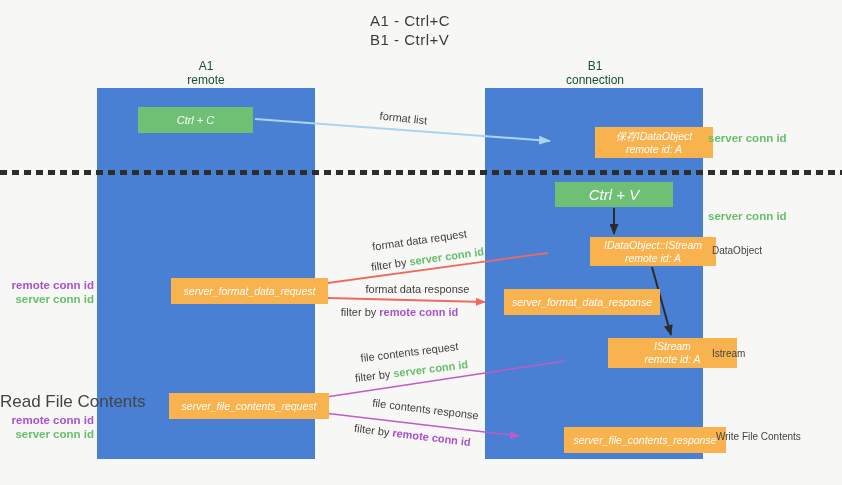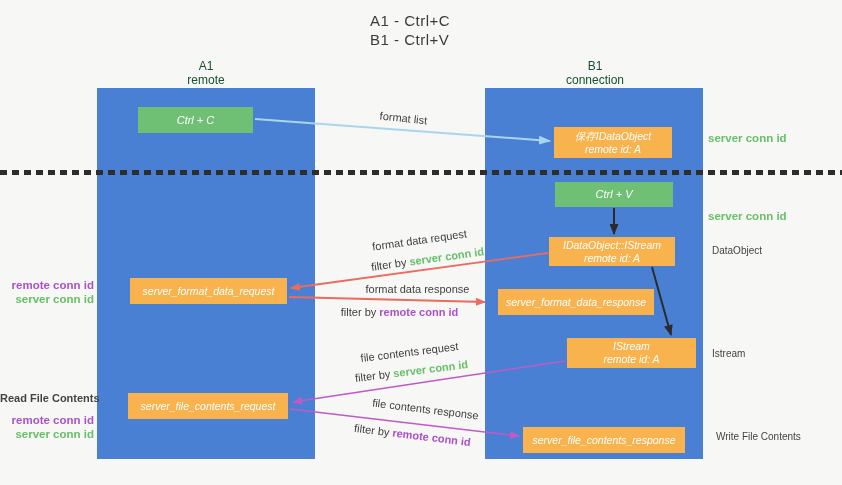--- a/index.html
+++ b/index.html
@@ -14,21 +14,21 @@
   #lane-b{left:485px;}
 
   .dashline{position:absolute; left:0; top:170px; width:842px; height:5px; z-index:2;
     background:repeating-linear-gradient(90deg,#2d2d2d 0 7px, transparent 7px 12px);}
 
   svg.arrows{position:absolute; left:0; top:0; z-index:3; pointer-events:none;}
 
   .node{position:absolute; z-index:4; color:#fff; text-align:center; white-space:nowrap;
         display:flex; flex-direction:column; justify-content:center; font-size:10.5px; line-height:13px;font-style:italic;}
   .node.green{background:#6fbf75;}
-  .node.orange{background:#f8b24e;}
+  .node.orange{background:#f8b24e;margin-left:41px;}
 
   .flowlabel{position:absolute; z-index:5; font-size:11px; color:#3f3f3f; text-align:center; width:175px; white-space:nowrap;}
   .sidelabel{position:absolute; z-index:5; font-size:10px; color:#444; white-space:nowrap;}
   .idblock{position:absolute; z-index:5; font-size:11.5px; font-weight:bold; line-height:14px; text-align:right; width:94px; left:0; white-space:nowrap;}
   .green-t{color:#67bf6b; font-weight:bold;}
   .purple-t{color:#ab51cc; font-weight:bold;}
 </style>
 </head>
 <body>
 
@@ -79,34 +79,34 @@
 
   <div class="node green" style="left:138px; top:107px; width:115px; height:26px; font-size:11px;">
     <span>Ctrl + C</span>
   </div>
 
   <div class="node orange" style="left:554px; top:127px; width:118px; height:31px;">
     <span>保存IDataObject</span>
     <span>remote id: A</span>
   </div>
 
-  <div class="node green" style="left:555px; top:182px; width:118px; height:25px; font-size:11px;">
+  <div class="node green" style="left:555px; top:182px; width:118px; height:25px; font-size:15px;">
     <span>Ctrl + V</span>
   </div>
 
   <div class="node orange" style="left:549px; top:237px; width:126px; height:29px;">
     <span>IDataObject::IStream</span>
     <span>remote id: A</span>
   </div>
 
   <div class="node orange" style="left:130px; top:278px; width:157px; height:26px;">
     <span>server_format_data_request</span>
   </div>
 
-  <div class="node orange" style="left:498px; top:289px; width:156px; height:26px;">
+  <div class="node orange" style="left:463px; top:289px; width:156px; height:26px;">
     <span>server_format_data_response</span>
   </div>
 
   <div class="node orange" style="left:567px; top:338px; width:129px; height:30px;">
     <span>IStream</span>
     <span>remote id: A</span>
   </div>
 
   <div class="node orange" style="left:523px; top:427px; width:162px; height:26px;">
     <span>server_file_contents_response</span>
@@ -143,19 +143,19 @@
   <div class="sidelabel green-t" style="left:708px; top:132px; font-size:11.5px;">server conn id</div>
   <div class="sidelabel green-t" style="left:708px; top:210px; font-size:11.5px;">server conn id</div>
   <div class="sidelabel" style="left:712px; top:245px;">DataObject</div>
   <div class="sidelabel" style="left:712px; top:348px;">Istream</div>
   <div class="sidelabel" style="left:716px; top:431px;">Write File Contents</div>
 
   <div class="idblock" style="top:278px;">
     <div class="purple-t">remote conn id</div>
     <div class="green-t">server conn id</div>
   </div>
-  <div class="sidelabel" style="left:0; top:392px; width:92px; text-align:right; font-size:11px;font-weight:bold;">Read File Contents</div>
+  <div class="sidelabel" style="left:0; top:392px; width:92px; text-align:right; font-size:17px;">Read File Contents</div>
   <div class="idblock" style="top:413px;">
     <div class="purple-t">remote conn id</div>
     <div class="green-t">server conn id</div>
   </div>
 
 </div>
 
 </body></html>

